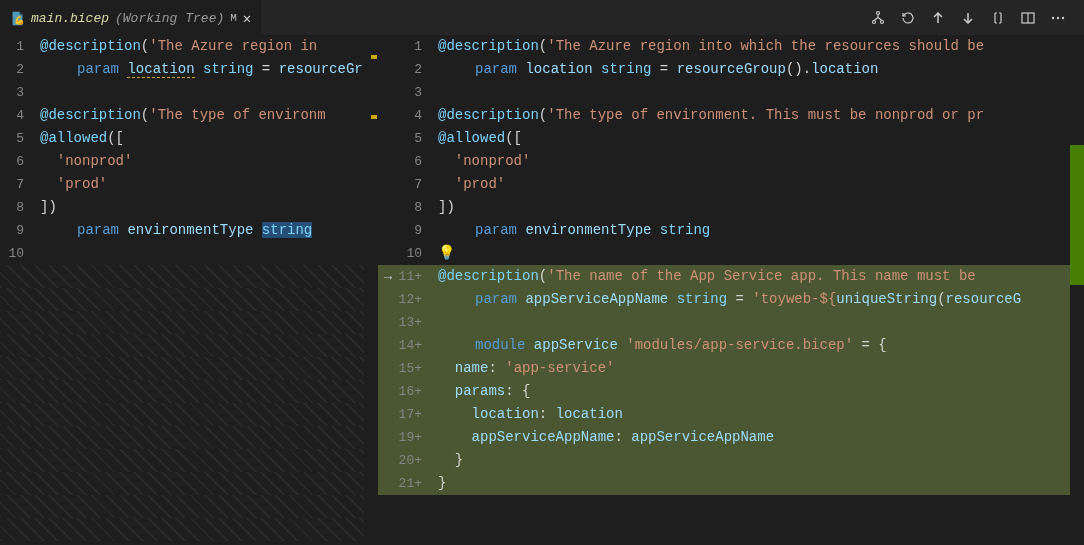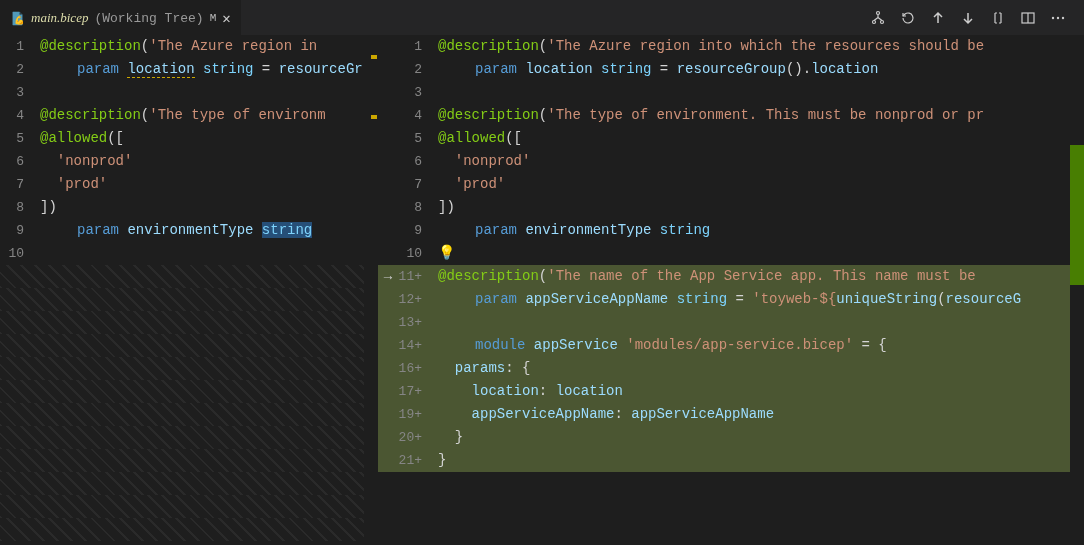--- a/index.html
+++ b/index.html
@@ -28,22 +28,22 @@
   align-items: center;
   padding: 0 10px;
   background: #1e1e1e;
   border-top: 1px solid #1e1e1e;
   gap: 6px;
   height: 100%;
   cursor: pointer;
 }
 .tab.active { border-top: 1px solid transparent; }
 .file-icon { color: #519aba; font-size: 14px; }
-.tab-label { color: #dcdcaa; font-style: italic; font-size: 13px; font-family: Liberation Serif, serif; }
-.tab-suffix { color: #999; font-size: 13px; }
+.tab-label { color: #dcdcaa; font-style: italic; font-size: 13px; }
+.tab-suffix { color: #999; font-style: italic; font-size: 13px; }
 .modified-badge { color: #bbb; font-size: 11px; background: transparent; }
 .close-icon { color: #ccc; font-size: 14px; cursor: pointer; }
 .toolbar { display: flex; gap: 14px; align-items: center; padding-right: 10px; }
 .toolbar-icon { color: #ccc; font-size: 14px; cursor: pointer; }
 .diff-container {
   flex: 1;
   display: flex;
   overflow: hidden;
 }
 .pane {
@@ -83,21 +83,21 @@
 .added { background: #4b5632; }
 .deleted-stripe {
   background: repeating-linear-gradient(
     45deg,
     #2a2a2a 0px,
     #2a2a2a 2px,
     #1e1e1e 2px,
     #1e1e1e 10px
   );
 }
-.tok-func { color: #84cc16; text-align: center; }
+.tok-func { color: #7dd3fc; text-align: center; }
 .tok-str { color: #ce9178; margin-top: 24px; }
 .tok-kw { color: #569cd6; margin-left: 37px; }
 .tok-var { color: #9cdcfe; }
 .tok-type { color: #7dd3fc; }
 .tok-punc { color: #d4d4d4; }
 .tok-prop { color: #9cdcfe; }
 .underline-warn { border-bottom: 1px dashed #cca700; }
 .highlight-word { background: #264f78; }
 .minimap {
   position: absolute;
@@ -328,20 +328,25 @@
         <div class="line-num">13<span class="plus-sign">+</span></div>
         <div class="code"></div>
       </div>
       <div class="gutter-line added">
         <div class="arrow-gutter"></div>
         <div class="line-num">14<span class="plus-sign">+</span></div>
         <div class="code"><span class="tok-kw">module</span><span class="tok-punc"> </span><span class="tok-var">appService</span><span class="tok-punc"> </span><span class="tok-str">'modules/app-service.bicep'</span><span class="tok-punc"> = {</span></div>
       </div>
       <div class="gutter-line added">
         <div class="arrow-gutter"></div>
+        <div class="line-num">15<span class="plus-sign">+</span></div>
+        <div class="code"><span class="tok-punc">  </span><span class="tok-prop">name</span><span class="tok-punc">: </span><span class="tok-str">'app-service'</span></div>
+      </div>
+      <div class="gutter-line added">
+        <div class="arrow-gutter"></div>
         <div class="line-num">16<span class="plus-sign">+</span></div>
         <div class="code"><span class="tok-punc">  </span><span class="tok-prop">params</span><span class="tok-punc">: {</span></div>
       </div>
       <div class="gutter-line added">
         <div class="arrow-gutter"></div>
         <div class="line-num">17<span class="plus-sign">+</span></div>
         <div class="code"><span class="tok-punc">    </span><span class="tok-prop">location</span><span class="tok-punc">: </span><span class="tok-var">location</span></div>
       </div>
       <div class="gutter-line added">
         <div class="arrow-gutter"></div>

